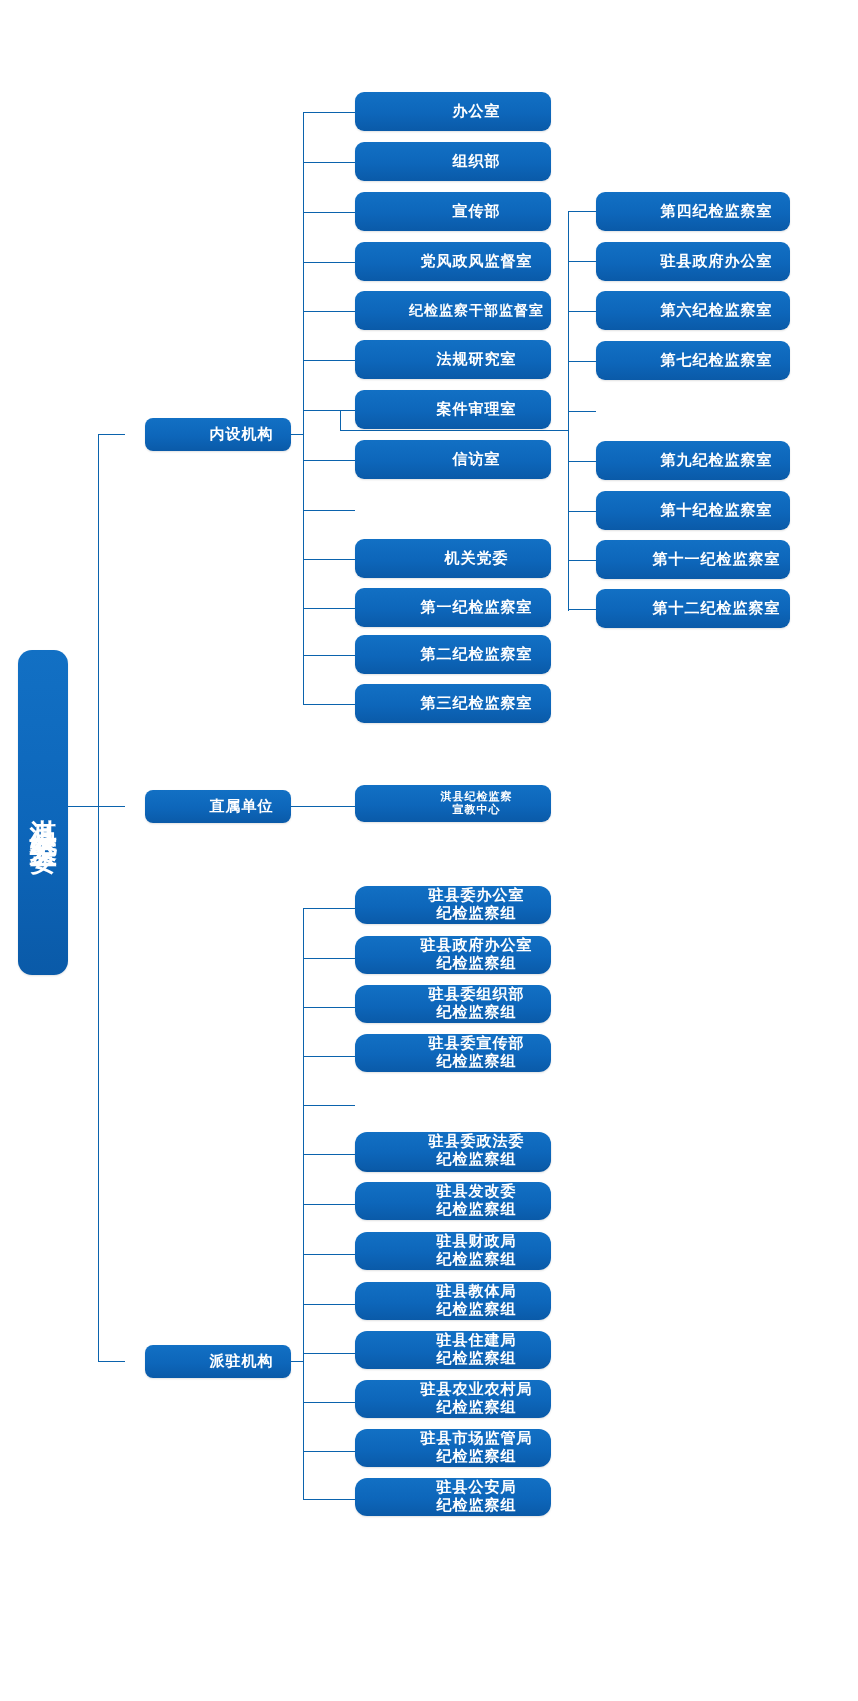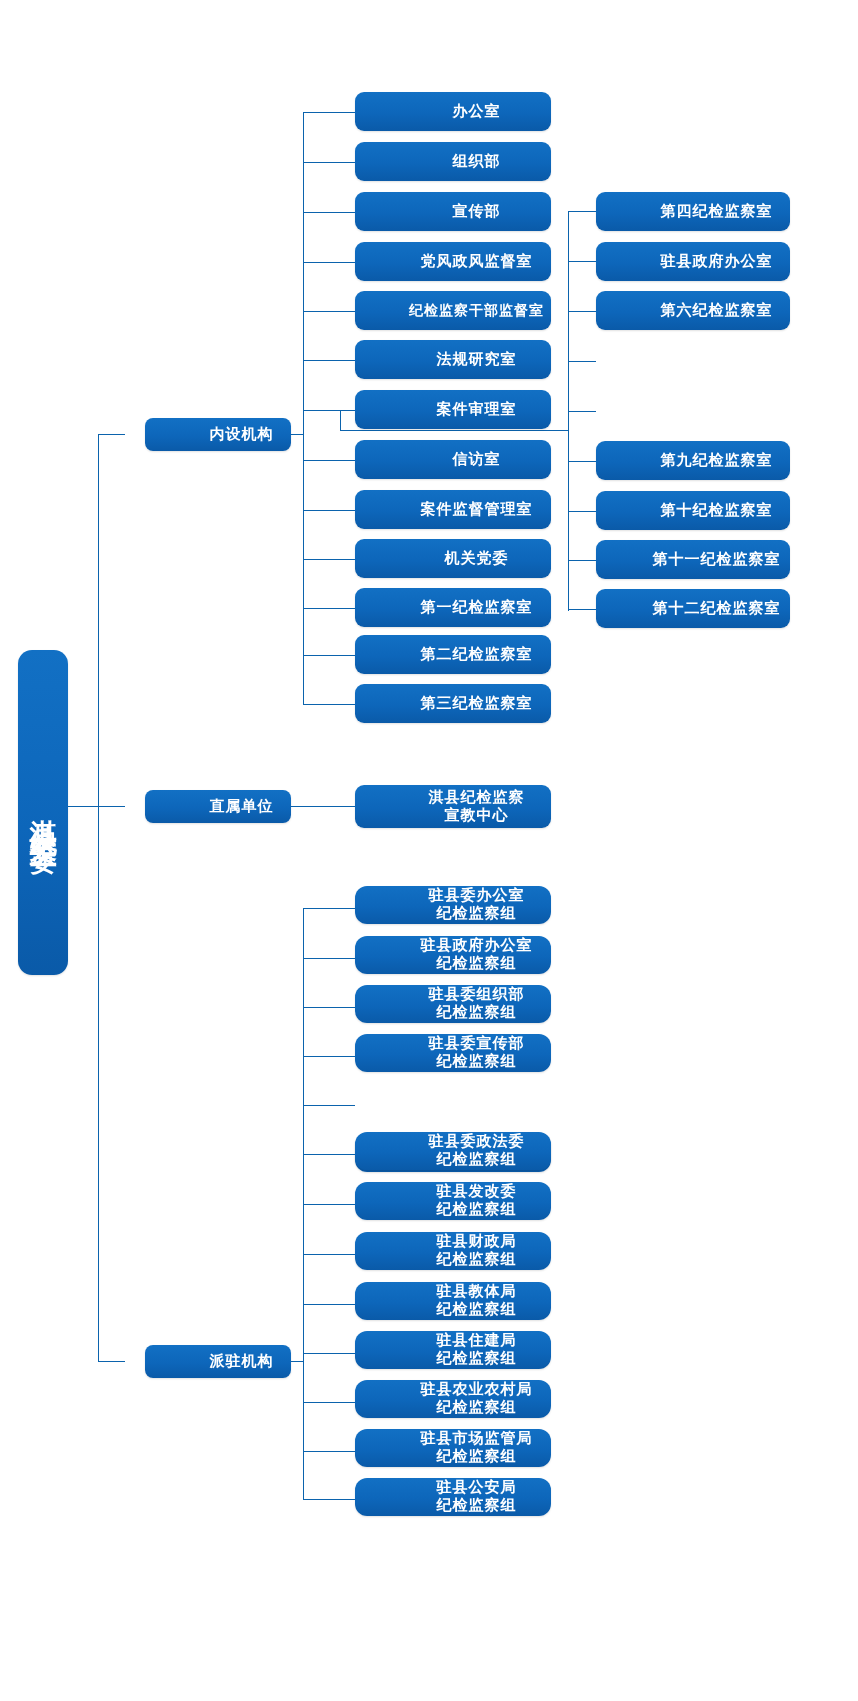--- a/index.html
+++ b/index.html
@@ -65,22 +65,22 @@
     left:596px;width:194px;height:39px;
     font-size:15px;
   }
   
   .dept-2l{
     left:355px;width:196px;height:38px;
     font-size:15px;
     border-radius:12px;
   }
   .unit-2l{
-    left:355px;width:196px;height:43px;
-    font-size:15px;
+    left:355px;width:196px;height:37px;
+    font-size:11px;
   }
 </style>
 </head>
 <body>
 
 <div id="chart">
 
   <div class="ln h" style="left:68px;top:806px;width:30px;"></div>
 
   <div class="ln v" style="left:98px;top:434px;height:928px;"></div>
@@ -110,21 +110,20 @@
   <div class="node cat" style="top:1345px;">派驻机构</div>
 
   <div class="node dept" style="top:92px;">办公室</div>
   <div class="node dept" style="top:142px;">组织部</div>
   <div class="node dept" style="top:192px;">宣传部</div>
   <div class="node dept" style="top:242px;">党风政风监督室</div>
   <div class="node dept" style="top:291px;font-size:14px;">纪检监察干部监督室</div>
   <div class="node dept" style="top:340px;">法规研究室</div>
   <div class="node dept" style="top:390px;">案件审理室</div>
   <div class="node dept" style="top:440px;">信访室</div>
-  <div class="node dept" style="top:490px;">案件监督管理室</div>
   <div class="node dept" style="top:539px;text-align:center;">机关党委</div>
   <div class="node dept" style="top:588px;">第一纪检监察室</div>
   <div class="node dept" style="top:635px;">第二纪检监察室</div>
   <div class="node dept" style="top:684px;">第三纪检监察室</div>
 
   <div class="ln h" style="left:303px;top:112px;width:52px;"></div>
   <div class="ln h" style="left:303px;top:162px;width:52px;"></div>
   <div class="ln h" style="left:303px;top:212px;width:52px;"></div>
   <div class="ln h" style="left:303px;top:262px;width:52px;"></div>
   <div class="ln h" style="left:303px;top:311px;width:52px;"></div>
@@ -133,20 +132,21 @@
   <div class="ln h" style="left:303px;top:460px;width:52px;"></div>
   <div class="ln h" style="left:303px;top:510px;width:52px;"></div>
   <div class="ln h" style="left:303px;top:559px;width:52px;"></div>
   <div class="ln h" style="left:303px;top:608px;width:52px;"></div>
   <div class="ln h" style="left:303px;top:655px;width:52px;"></div>
   <div class="ln h" style="left:303px;top:704px;width:52px;"></div>
 
   <div class="node dept2" style="top:192px;">第四纪检监察室</div>
   <div class="node dept2" style="top:242px;">驻县政府办公室</div>
   <div class="node dept2" style="top:291px;">第六纪检监察室</div>
+  <div class="node dept2" style="top:341px;">第七纪检监察室</div>
   <div class="node dept2" style="top:441px;">第九纪检监察室</div>
   <div class="node dept2" style="top:491px;">第十纪检监察室</div>
   <div class="node dept2" style="top:540px;">第十一纪检监察室</div>
   <div class="node dept2" style="top:589px;">第十二纪检监察室</div>
 
   <div class="ln h" style="left:568px;top:211px;width:28px;"></div>
   <div class="ln h" style="left:568px;top:261px;width:28px;"></div>
   <div class="ln h" style="left:568px;top:311px;width:28px;"></div>
   <div class="ln h" style="left:568px;top:361px;width:28px;"></div>
   <div class="ln h" style="left:568px;top:411px;width:28px;"></div>

